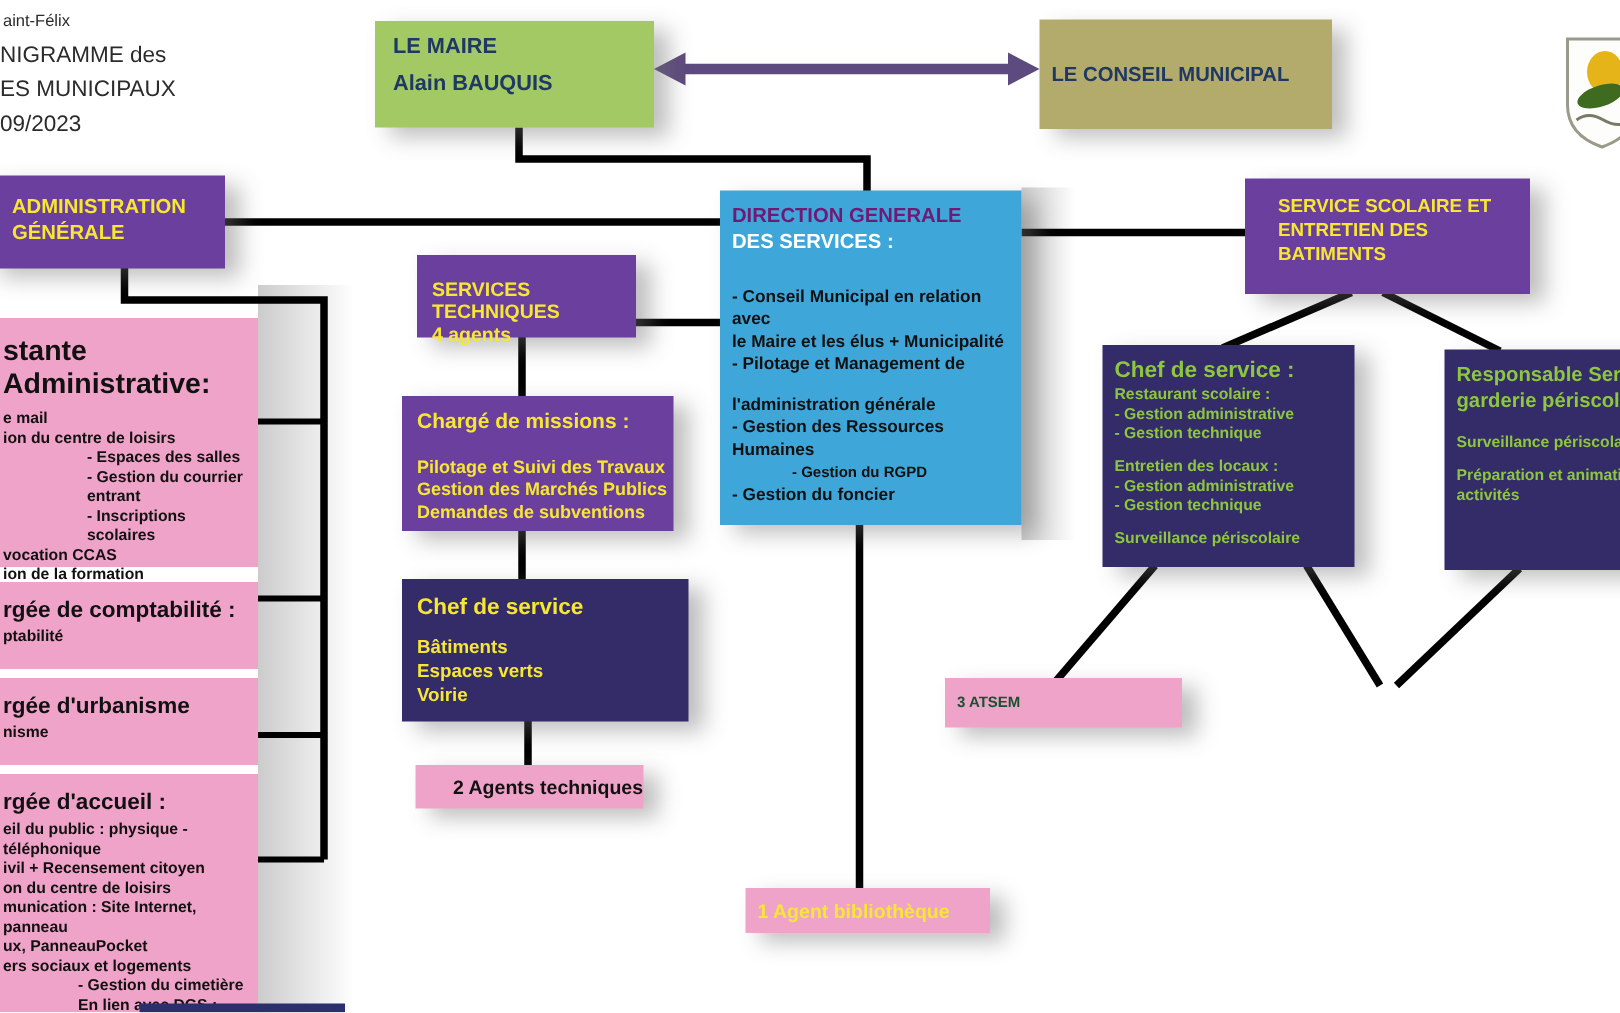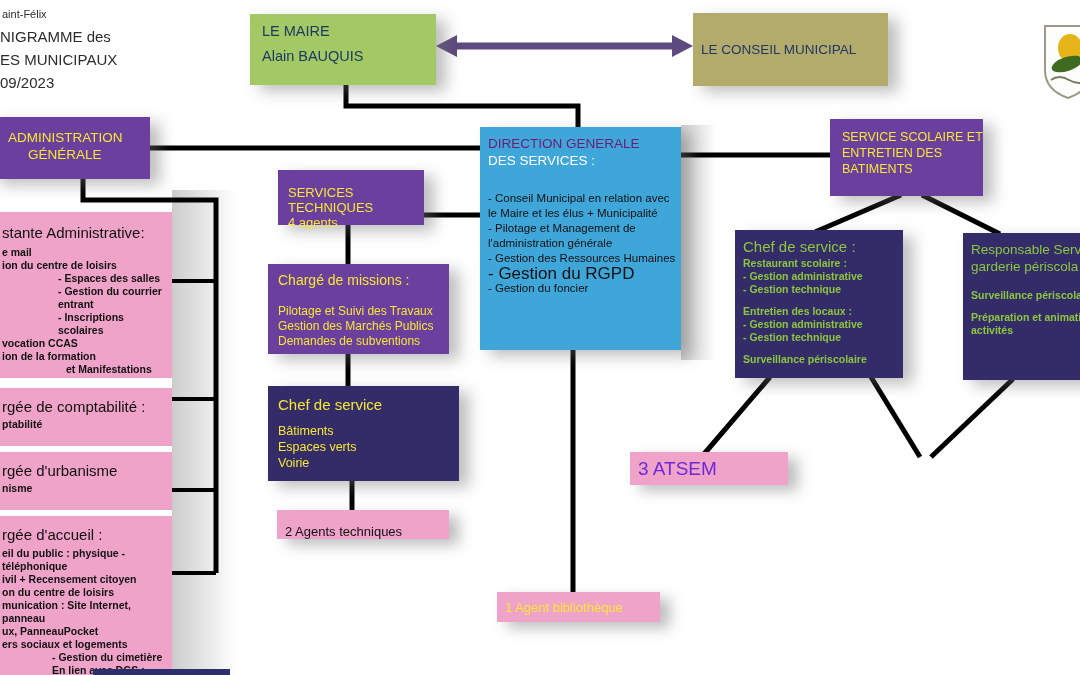--- a/index.html
+++ b/index.html
@@ -8,21 +8,21 @@
     font-family:"Liberation Sans",sans-serif;
   }
   .box{position:absolute;box-sizing:border-box;z-index:2;}
   .shadow{box-shadow:10px 6px 14px rgba(110,110,110,.45);}
   .purple{background:#6a3f9e;color:#f7e733;}
   .navy{background:#332c68;}
   .pink{background:#f0a3c9;color:#111;}
   .blue{background:#3fa6da;}
   .greenbox{background:#a2c964;color:#1f3864;}
   .olive{background:#b3ab6c;color:#1f3864;}
-  .b{font-weight:normal;}
+  .b{font-weight:bold;}
   .ln{min-height:13px;line-height:13px;font-size:10.5px;font-weight:600;}
   .ln-sm{min-height:9px;}
   .ind1{padding-left:56px;}
   .ind2{padding-left:64px;}
   .ind3{padding-left:50px;}
   .grad{
     position:absolute;z-index:0;
     background:linear-gradient(to right, rgba(120,120,120,.38), rgba(255,255,255,0));
   }
   svg.lines{position:absolute;left:0;top:0;z-index:1;pointer-events:none;}
@@ -81,25 +81,25 @@
     <svg width="50" height="76" viewBox="0 0 50 76">
       <path d="M2 2 H48 V46 Q48 66 25 74 Q2 66 2 46 Z" fill="#fdfdfb" stroke="#9a9a8a" stroke-width="2"></path>
       <ellipse cx="27" cy="24" rx="12" ry="14" fill="#e5b418"></ellipse>
       <ellipse cx="24" cy="40" rx="16" ry="7" fill="#3e6b1f" transform="rotate(-18 24 40)"></ellipse>
       <path d="M8 56 Q16 50 26 56 T46 56" stroke="#7a7a66" stroke-width="2" fill="none"></path>
     </svg>
   </div>
 
   <div class="box purple shadow" style="left:-10px;top:117px;width:160px;height:62px;padding:12px 0 0 18px;">
     <div class="b" style="font-size:13.5px;line-height:17px;">ADMINISTRATION</div>
-    <div class="b" style="font-size:13.5px;line-height:17px;margin-left:20px;">GÉNÉRALE</div>
+    <div class="b" style="font-size:13.5px;line-height:17px;">GÉNÉRALE</div>
   </div>
 
   <div class="box pink" style="left:-30px;top:212px;width:202px;height:166px;padding:12px 4px 0 32px;">
-    <div class="b" style="font-size:15px;margin-bottom:5px;">stante Administrative:</div>
+    <div class="b" style="font-size:19px;margin-bottom:5px;">stante Administrative:</div>
     <div class="ln">e mail</div>
     <div class="ln">ion du centre de loisirs</div>
     <div class="ln ind1">- Espaces des salles</div>
     <div class="ln ind1">- Gestion du courrier entrant</div>
     <div class="ln ind1">- Inscriptions scolaires</div>
     <div class="ln">vocation CCAS</div>
     <div class="ln">ion de la formation</div>
     <div class="ln ind2">et Manifestations</div>
   </div>
 
@@ -139,41 +139,41 @@
     <div class="b" style="font-size:12.5px;line-height:16px;">Voirie</div>
   </div>
 
   <div class="box purple shadow" style="left:268px;top:264px;width:181px;height:90px;padding:8px 0 0 10px;">
     <div class="b" style="font-size:14px;margin-bottom:16px;">Chargé de missions :</div>
     <div class="b" style="font-size:12px;line-height:15px;">Pilotage et Suivi des Travaux</div>
     <div class="b" style="font-size:12px;line-height:15px;">Gestion des Marchés Publics</div>
     <div class="b" style="font-size:12px;line-height:15px;">Demandes de subventions</div>
   </div>
 
-  <div class="box pink shadow" style="left:277px;top:510px;width:172px;height:29px;display:flex;align-items:flex-end;padding-left:8px;">
+  <div class="box pink shadow" style="left:277px;top:510px;width:152px;height:29px;display:flex;align-items:center;padding-left:25px;">
     <div class="b" style="font-size:13px;">2 Agents techniques</div>
   </div>
 
   <div class="box blue shadow" style="left:480px;top:127px;width:201px;height:223px;padding:8px 0 0 8px;">
     <div class="b" style="font-size:13.5px;line-height:17px;color:#701a75;">DIRECTION GENERALE</div>
     <div class="b" style="font-size:13.5px;line-height:17px;color:#fff;margin-bottom:22px;">DES SERVICES :</div>
     <div class="b" style="font-size:11.5px;line-height:15px;color:#111;">- Conseil Municipal en relation avec</div>
     <div class="b" style="font-size:11.5px;line-height:15px;color:#111;">le Maire et les élus + Municipalité</div>
     <div class="b" style="font-size:11.5px;line-height:15px;color:#111;">- Pilotage et Management de</div>
-    <div class="b" style="font-size:11.5px;line-height:15px;color:#111;">l'administration générale</div>
+    <div class="b" style="font-size:11.5px;line-height:15px;color:#111;margin-top:12px;">l'administration générale</div>
     <div class="b" style="font-size:11.5px;line-height:15px;color:#111;">- Gestion des Ressources Humaines</div>
-    <div class="b" style="font-size:17px;line-height:15px;color:#111;">- Gestion du RGPD</div>
+    <div class="b" style="font-size:10px;line-height:15px;color:#111;margin-left:40px;">- Gestion du RGPD</div>
     <div class="b" style="font-size:11.5px;line-height:15px;color:#111;">- Gestion du foncier</div>
   </div>
 
   <div class="box pink shadow" style="left:497px;top:592px;width:163px;height:30px;display:flex;align-items:center;padding-left:8px;">
     <div class="b" style="font-size:13px;color:#f7e733;">1 Agent bibliothèque</div>
   </div>
 
-  <div class="box purple shadow" style="left:830px;top:119px;width:153px;height:77px;padding:10px 0 0 12px;">
+  <div class="box purple shadow" style="left:830px;top:119px;width:190px;height:77px;padding:10px 0 0 22px;">
     <div class="b" style="font-size:12.5px;line-height:16px;">SERVICE SCOLAIRE ET</div>
     <div class="b" style="font-size:12.5px;line-height:16px;">ENTRETIEN DES</div>
     <div class="b" style="font-size:12.5px;line-height:16px;">BATIMENTS</div>
   </div>
 
   <div class="box navy shadow" style="left:735px;top:230px;width:168px;height:148px;padding:8px 0 0 8px;color:#8dc63f;">
     <div class="b" style="font-size:15px;margin-bottom:2px;">Chef de service :</div>
     <div class="ln b">Restaurant scolaire :</div>
     <div class="ln b">- Gestion administrative</div>
     <div class="ln b">- Gestion technique</div>
@@ -188,19 +188,19 @@
   <div class="box navy shadow" style="left:963px;top:233px;width:130px;height:147px;padding:8px 0 0 8px;color:#8dc63f;white-space:nowrap;">
     <div class="b" style="font-size:13.5px;line-height:17px;">Responsable Servi</div>
     <div class="b" style="font-size:13.5px;line-height:17px;margin-bottom:14px;">garderie périscola</div>
     <div class="ln b">Surveillance périscolaire</div>
     <div class="ln ln-sm"></div>
     <div class="ln b">Préparation et animation d</div>
     <div class="ln b">activités</div>
   </div>
 
   <div class="box pink shadow" style="left:630px;top:452px;width:158px;height:33px;display:flex;align-items:center;padding-left:8px;">
-    <div class="b" style="font-size:19px;color:#6d28d9;">3 ATSEM</div>
+    <div class="b" style="font-size:10px;color:#14532d;">3 ATSEM</div>
   </div>
 
 
   <div class="box" style="left:93px;top:669px;width:137px;height:6px;background:#2b2f6b;"></div>
 
 </div>
 
 </body></html>

